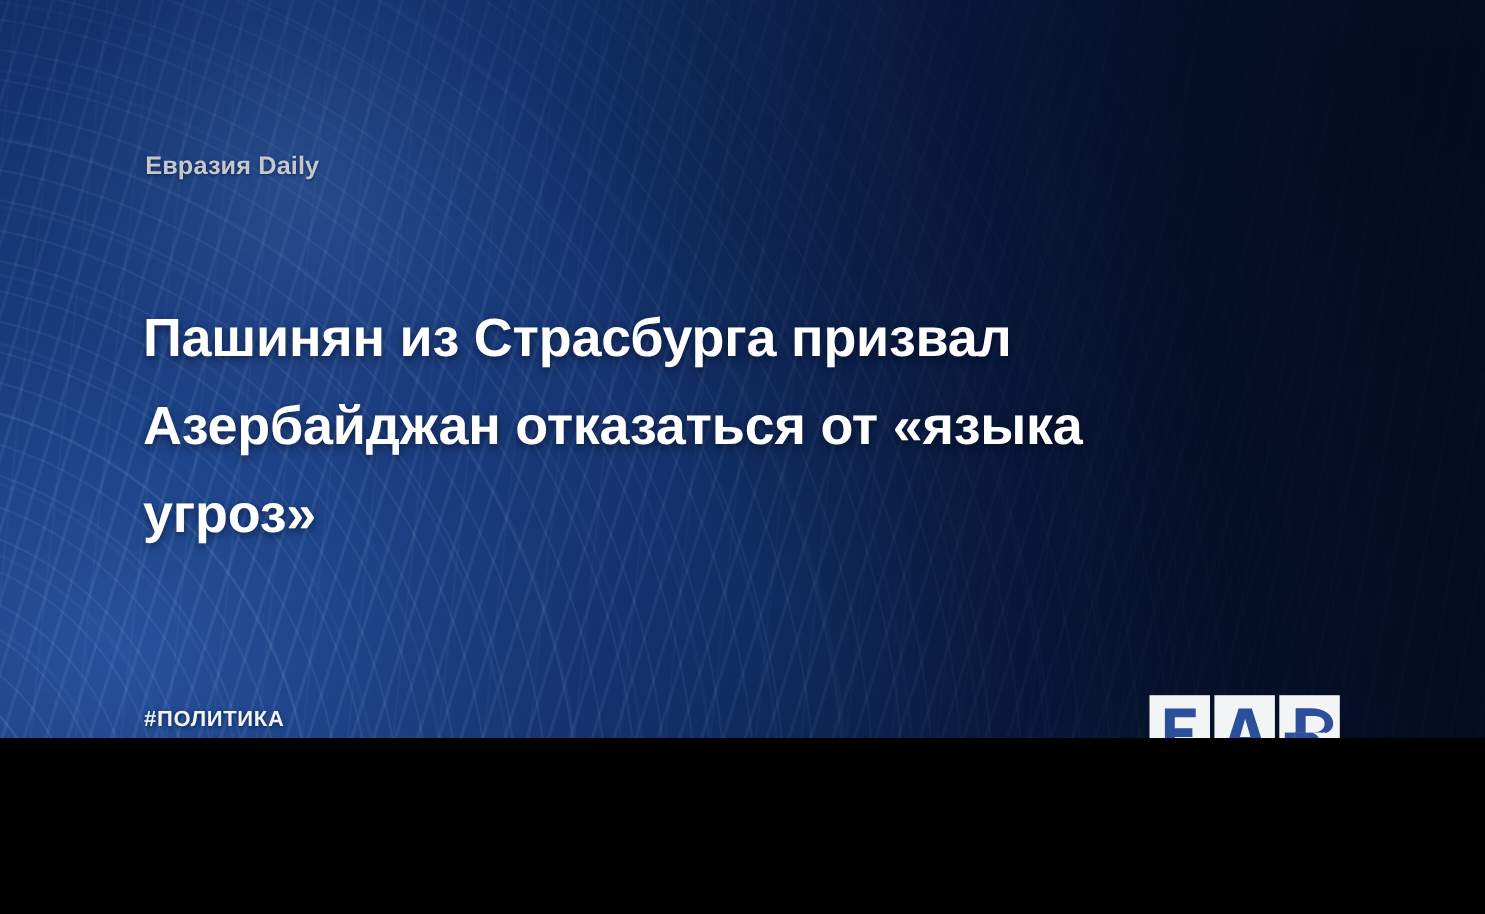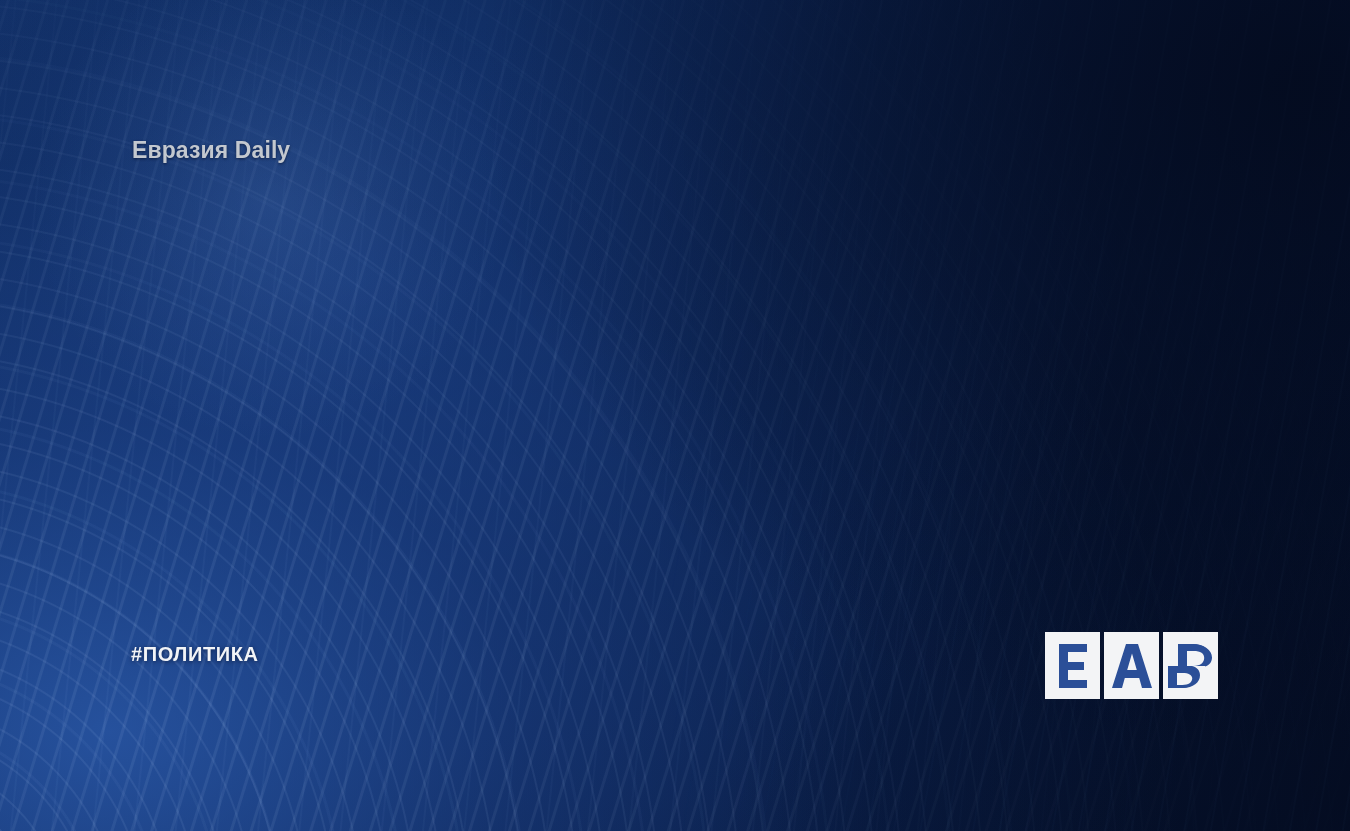--- a/index.html
+++ b/index.html
@@ -5,21 +5,21 @@
 <style>
   html, body {
     margin: 0;
     padding: 0;
     background: #000;
   }
 
   #card {
     position: relative;
     width: 1350px;
-    height: 831px;
+    height: 671px;
     overflow: hidden;
     background-color: #0f766e;
     font-family: "Liberation Sans", "DejaVu Sans", sans-serif;
     -webkit-font-smoothing: antialiased;
   }
 
   
   .bg-layer {
     position: absolute;
     inset: 0;
@@ -238,20 +238,21 @@
   <div class="bg-layer bg-glow"></div>
   <div class="bg-layer bg-trails"></div>
   <div class="bg-layer bg-specks"></div>
   <div class="bg-layer bg-streaks-right"></div>
   <div class="bg-layer bg-vignette"></div>
 
   <div class="content">
 
     <div class="brand">Евразия Daily</div>
 
+    <h1 class="headline">Пашинян из Страсбурга призвал Азербайджан отказаться от «языка угроз»</h1>
 
     <div class="category">#ПОЛИТИКА</div>
 
     <div class="logo">
 
       <div class="logo-tile">
         <svg width="40" height="50" viewBox="0 0 40 50" aria-hidden="true">
           <path d="M6 3 H34 V11 H15 V21 H31 V29 H15 V39 H34 V47 H6 Z" fill="#2b4f98"></path>
         </svg>
       </div>

